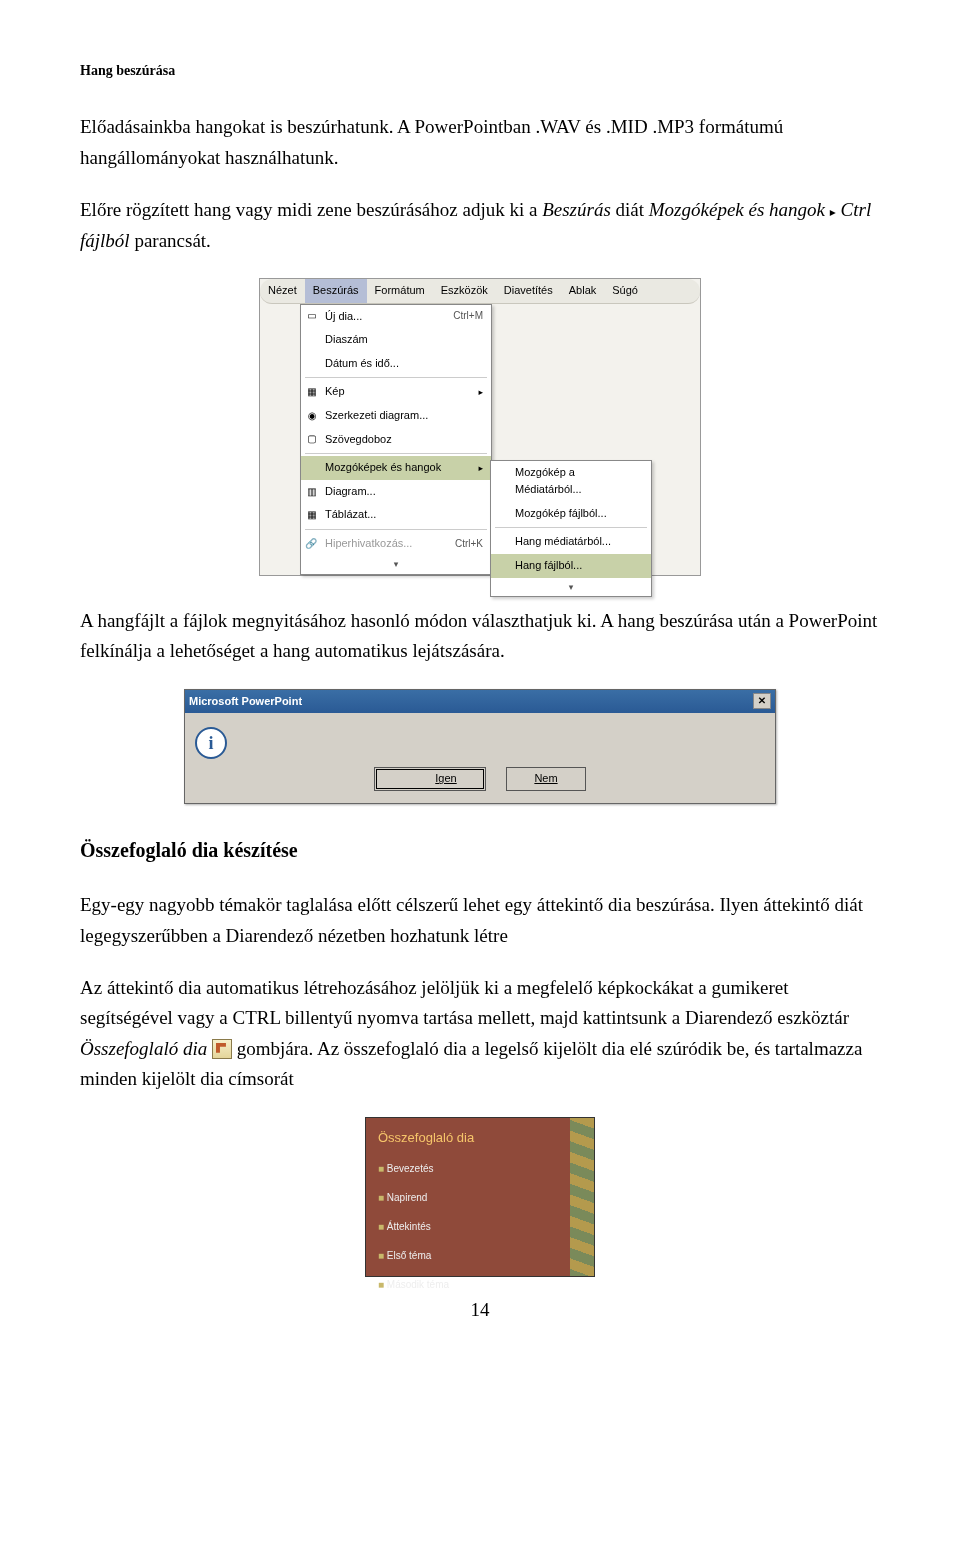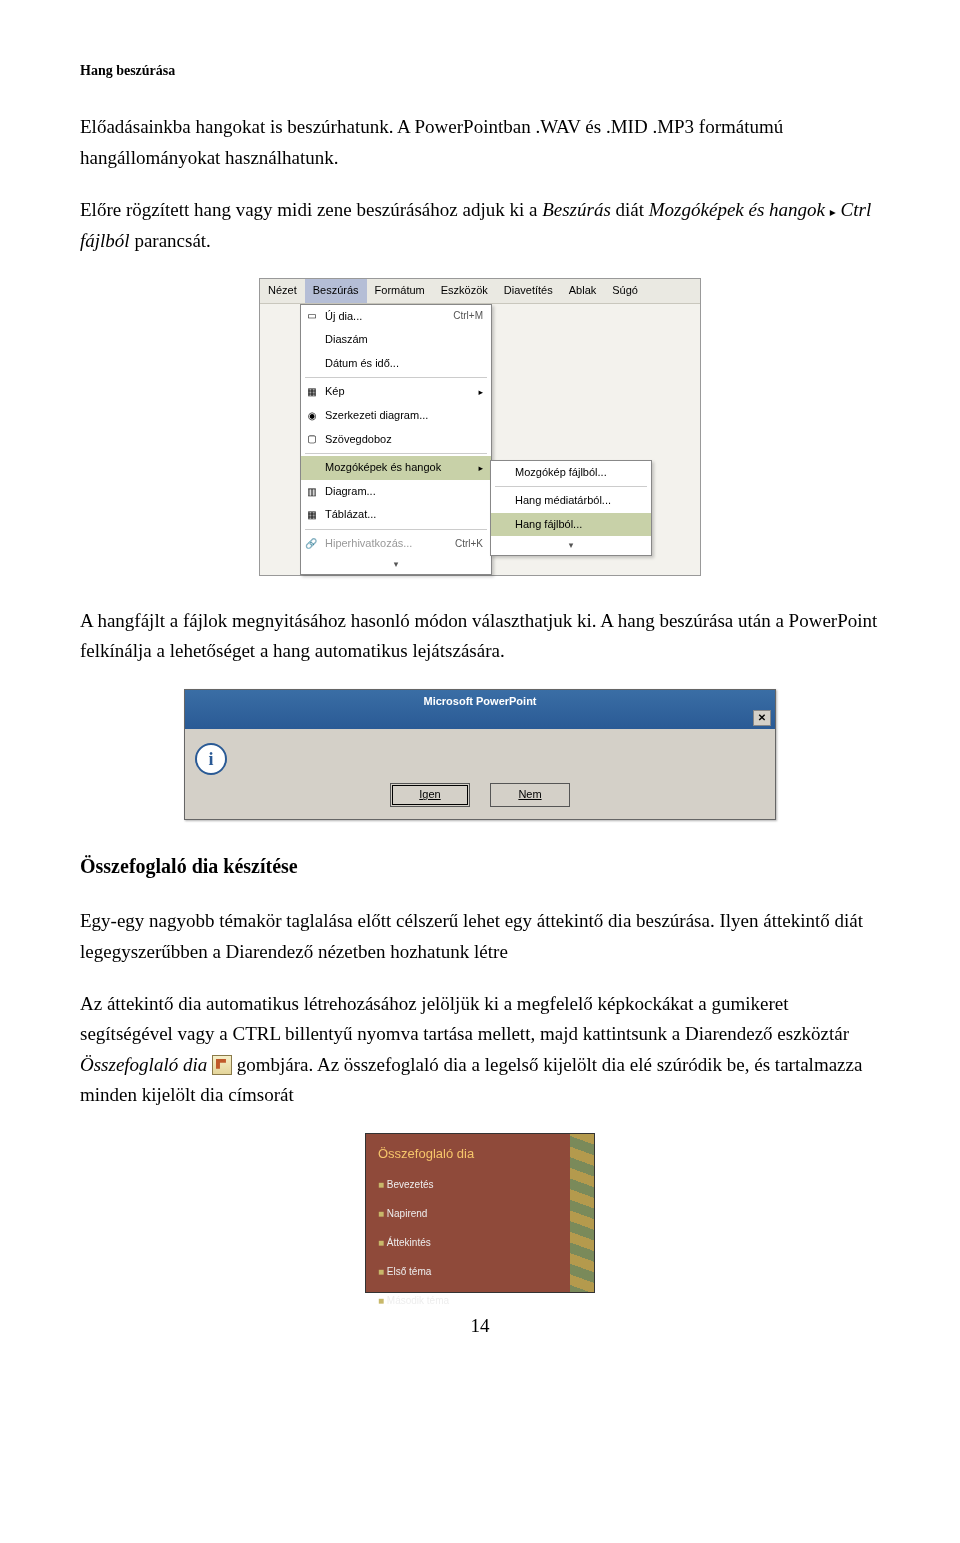--- a/index.html
+++ b/index.html
@@ -25,20 +25,21 @@
     margin: 0 auto 30px auto;
     font-family: Tahoma, Arial, sans-serif;
     font-size: 11px;
     background: #f3f2ed;
     border: 1px solid #999;
   }
   .menubar {
     display: flex;
     background: #eae9e2;
     border-bottom: 1px solid #c9c7bd;
+    border-radius: 12px;
   }
   .menubar span {
     padding: 3px 8px;
   }
   .menubar .open { background: #b5bed6; }
   .u { text-decoration: underline; }
   .dropdown {
     position: relative;
     margin-left: 40px;
     width: 190px;
@@ -82,21 +83,20 @@
     border: 1px solid #666;
     box-shadow: 1px 1px 2px rgba(0,0,0,.3);
   }
   .dlg-title {
     background: linear-gradient(#3a6ea5,#2a5a95);
     color: #fff;
     display: flex;
     align-items: center;
     padding: 3px 4px;
     font-weight: bold;
-    flex-direction: column;
   }
   .dlg-title .x {
     margin-left: auto;
     width: 16px; height: 14px;
     background: #d4d0c8;
     border: 1px solid #888;
     color: #000;
     display: flex; align-items: center; justify-content: center;
     font-weight: bold; font-size: 10px;
   }
@@ -108,21 +108,21 @@
     display: flex; align-items: center; justify-content: center;
     font-size: 18px; margin-right: 14px; flex-shrink: 0;
   }
   .dlg-btns { display: flex; justify-content: center; gap: 20px; padding: 0 0 12px 0; }
   .dlg-btn {
     width: 78px; height: 22px;
     background: #d4d0c8;
     border: 1px solid #555;
     display: flex; align-items: center; justify-content: center;
   }
-  .dlg-btn.def { outline: 1px solid #000; outline-offset: -3px; }
+  .dlg-btn.def { outline: 1px solid #000; outline-offset: -3px; padding-left: 32px; }
 
   
   .tbicon {
     display: inline-block; width: 18px; height: 18px;
     border: 1px solid #8a7a4a;
     background: linear-gradient(#f6efc9,#e4d59a);
     vertical-align: text-bottom;
     position: relative;
   }
   .tbicon::before {
@@ -225,20 +225,23 @@
       </div>
       <div class="sep"></div>
       <div class="mi dis">
         <span class="icon">🔗</span>
         <span>Hiperhivatkozás...</span>
         <span class="sc">Ctrl+K</span>
       </div>
       <div class="chev-row">▾</div>
     </div>
     <div class="submenu">
+      <div class="mi">
+          <span>Mozgókép a Médiatárból...</span>
+        </div>
       <div class="mi">
           <span>Mozgókép fájlból...</span>
         </div>
       <div class="sep"></div>
       <div class="mi">
           <span>Hang médiatárból...</span>
         </div>
       <div class="mi hl">
           <span>Hang fájlból...</span>
         </div>

